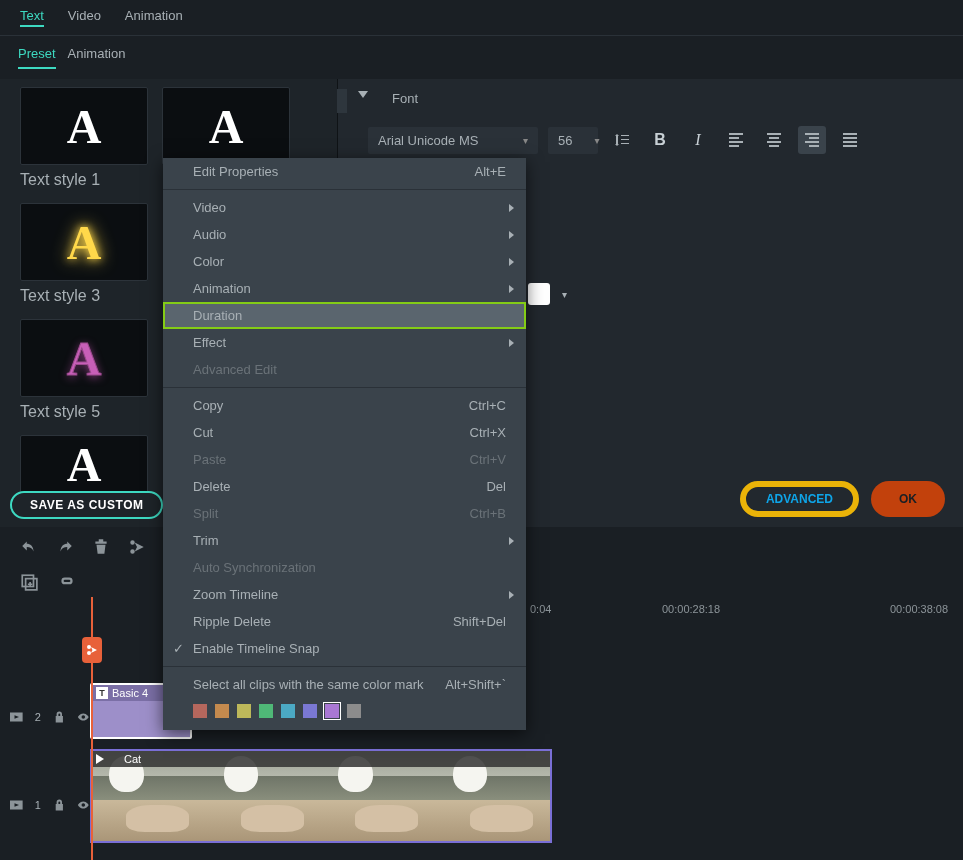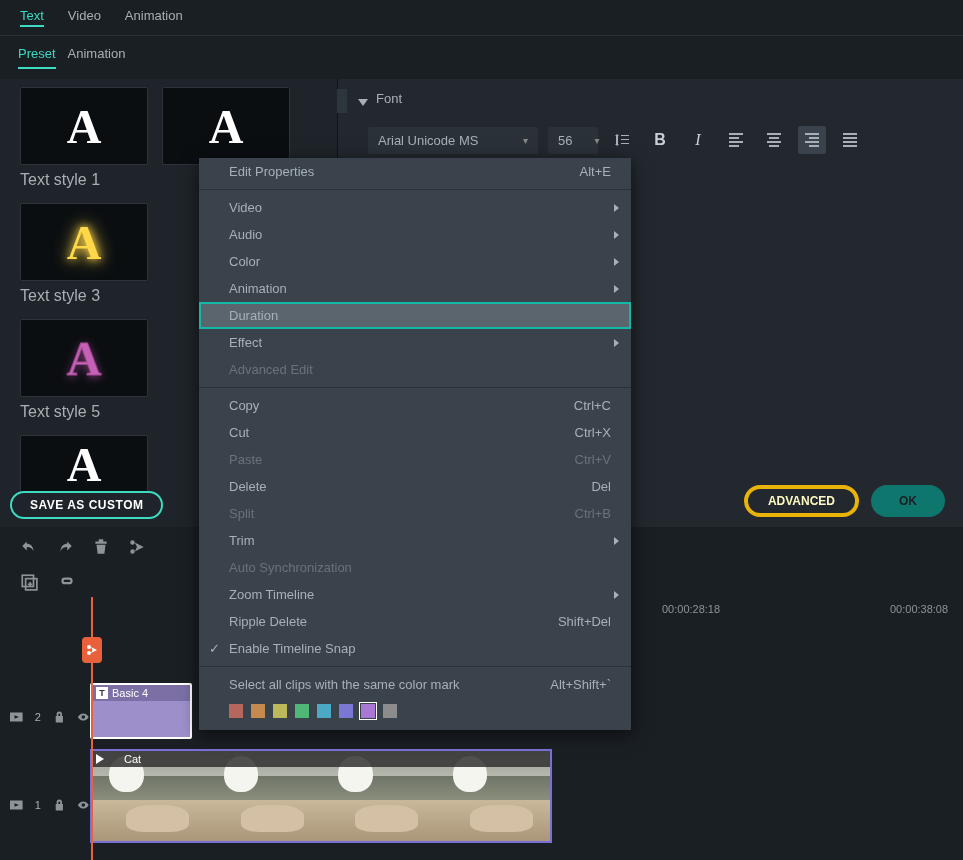--- a/index.html
+++ b/index.html
@@ -29,38 +29,38 @@
 
 .glyph.s1 { color: #fff; }
 .glyph.s3 { color: #ffd84a; text-shadow: 0 0 18px #ffd84a, 0 0 8px #ffd84a; }
 .glyph.s5 { color: #c85fb8; text-shadow: 0 2px 8px #8a3d7f; -webkit-text-stroke: 1px #9c4a8e; }
 .glyph.s7 { color: #fff; }
 
 .save-custom-btn { position: absolute; left: 10px; bottom: 8px; border: 2px solid #3dd9c1; border-radius: 20px; padding: 5px 18px; color: #fff; font-weight: bold; font-size: 12px; letter-spacing: 0.5px; cursor: pointer; background: transparent; }
 
 
 .collapse-knob { position: absolute; left: -1px; top: 10px; width: 10px; height: 24px; background: #2e363d; }
-.section-header { display: flex; align-items: flex-end; gap: 8px; padding: 12px 20px; }
+.section-header { display: flex; align-items: flex-start; gap: 24px; padding: 12px 20px; }
 .triangle-down { width: 0; height: 0; border-left: 5px solid transparent; border-right: 5px solid transparent; border-top: 7px solid #a8b0b5; }
 .font-row { display: flex; align-items: center; gap: 10px; padding: 8px 30px; }
 .select-like { background: #2a3138; padding: 6px 10px; border-radius: 2px; display: flex; align-items: center; justify-content: space-between; gap: 16px; }
 .select-font { width: 170px; }
 .select-size { width: 50px; }
 .chev { font-size: 10px; color: #888; margin-left: 6px; }
 .fmt-btn { width: 28px; height: 28px; display: flex; align-items: center; justify-content: center; cursor: pointer; border-radius: 3px; }
 .fmt-btn.active { background: #3a434b; }
 .align-bars { display: flex; flex-direction: column; gap: 2px; }
 .align-bars span { height: 2px; background: #a8b0b5; display: block; }
 
 .color-swatch-row { position: absolute; left: 528px; top: 283px; display: flex; align-items: center; gap: 6px; }
 .swatch-white { width: 22px; height: 22px; background: #fff; border-radius: 3px; }
 
 .btn-row { position: absolute; right: 18px; bottom: 10px; display: flex; gap: 12px; }
-.adv-btn { border: 4px solid #eab308; border-radius: 20px; padding: 5px 20px; color: #fef9c3; font-weight: bold; font-size: 12px; cursor: pointer; background: transparent; }
-.ok-btn { background: #0f766e; border: none; border-radius: 20px; padding: 5px 28px; color: #1a1f24; font-weight: bold; font-size: 12px; cursor: pointer; }
+.adv-btn { border: 6px solid #eab308; border-radius: 20px; padding: 5px 20px; color: #0ea5e9; font-weight: bold; font-size: 12px; cursor: pointer; background: transparent; }
+.ok-btn { background: #c2410c; border: none; border-radius: 20px; padding: 5px 28px; color: #1a1f24; font-weight: bold; font-size: 12px; cursor: pointer; }
 
 
 .tool-strip { display: flex; align-items: center; gap: 18px; padding: 8px 20px; background: #1a1f24; height: 40px; }
 .tool-icn { width: 18px; height: 18px; color: #8c9499; cursor: pointer; }
 
 
 .timeline-area { position: relative; height: 300px; background: #1a1f24; }
 .playhead-line { position: absolute; left: 91px; top: 0; bottom: 0; width: 2px; background: #e8613a; z-index: 5; }
 .playhead-handle { position: absolute; left: 82px; top: 40px; width: 20px; height: 26px; background: #e8613a; border-radius: 4px; z-index: 6; display:flex; align-items:center; justify-content:center;}
 .playhead-handle svg { width:12px; height:12px; }
@@ -78,24 +78,24 @@
 .tc-icon { width:12px; height:12px; background:#fff; color:#333; font-size:9px; font-weight:bold; display:flex; align-items:center; justify-content:center;}
 
 .video-clip { position: absolute; left: 90px; top: 152px; width: 462px; height: 94px; border: 2px solid #7a6fd6; display: flex; overflow:hidden; }
 .video-clip-header { position:absolute; top:0; left:0; right:0; background: rgba(50,50,50,0.85); padding: 2px 4px; display: flex; align-items: center; gap: 20px; font-size: 11px; color: #fff; z-index:2;}
 .vc-icon { width:0; height:0; border-left:8px solid #fff; border-top:5px solid transparent; border-bottom:5px solid transparent;}
 .video-frame { flex:1; background: linear-gradient(to bottom, #9aa095 0%, #b5b8ac 28%, #6f7568 28%, #8a8f7d 55%, #c9b89a 55%, #aa9678 100%); position:relative;}
 .video-frame::before { content:''; position:absolute; left:15%; top:5%; width:30%; height:40%; background:#f5f5f0; border-radius:50% 50% 45% 45%;}
 .video-frame::after { content:''; position:absolute; left:30%; bottom:10%; width:55%; height:30%; background:#d4c0a5; border-radius:40% 40% 30% 30%;}
 
 
-.ctx-menu { position: absolute; left: 163px; top: 158px; width: 432px; background: #3a434b; box-shadow: 0 4px 16px rgba(0,0,0,0.6); z-index: 100; font-size: 13px; margin-left: 36px; }
+.ctx-menu { position: absolute; left: 163px; top: 158px; width: 363px; background: #3a434b; box-shadow: 0 4px 16px rgba(0,0,0,0.6); z-index: 100; font-size: 13px; }
 .ctx-item { display: flex; justify-content: space-between; align-items: center; padding: 6px 20px 6px 30px; cursor: pointer; position: relative; }
 .ctx-item.disabled { color: #6a7278; }
-.ctx-item.highlight { background: #5a656e; border: 2px solid #14b8a6; padding: 4px 18px 4px 28px; }
+.ctx-item.highlight { background: #5a656e; border: 2px solid #84cc16; padding: 4px 18px 4px 28px; }
 .ctx-sep { height: 1px; background: #2a3138; margin: 4px 0; }
 .ctx-sub::after { content: ''; position: absolute; right: 12px; width: 0; height: 0; border-top: 4px solid transparent; border-bottom: 4px solid transparent; border-left: 5px solid #a8b0b5; }
 .ctx-check { position: absolute; left: 10px; }
 .color-marks { display: flex; gap: 8px; padding: 6px 30px 12px; }
 .color-marks span { width: 14px; height: 14px; cursor: pointer; }
 .color-marks span.sel { outline: 1px solid #fff; outline-offset: 1px; }
 
 
 .side-tool-row { display:flex; gap:20px; padding:6px 20px; align-items:center;}
 </style>

